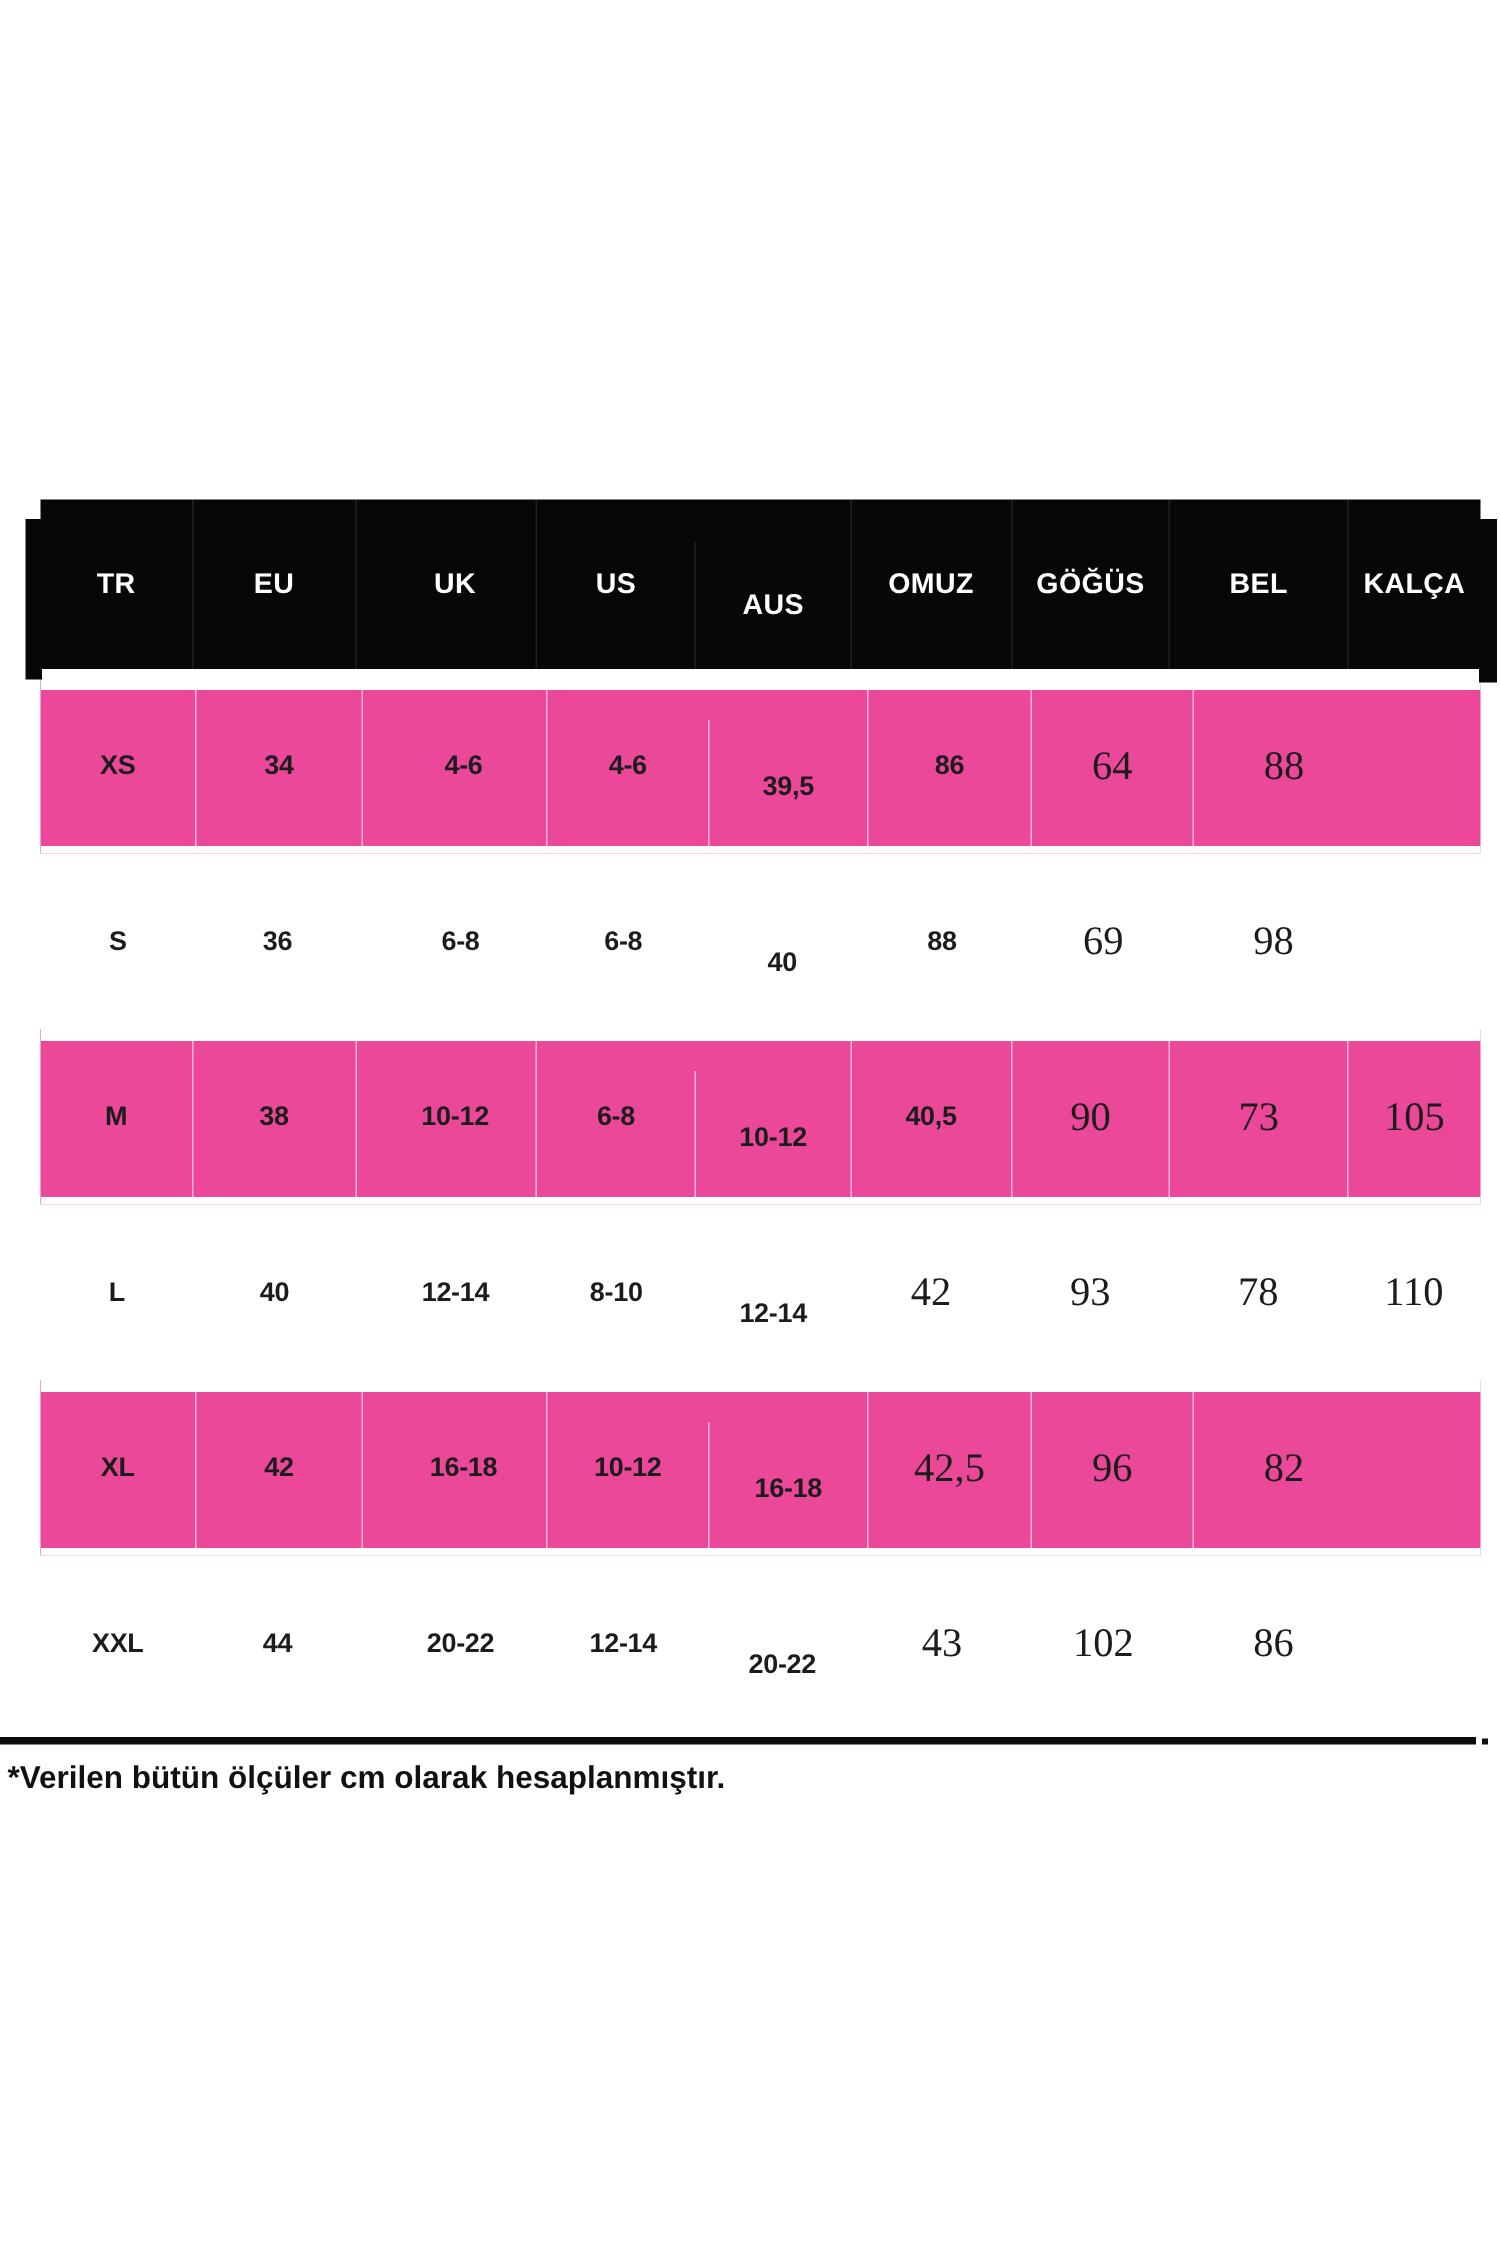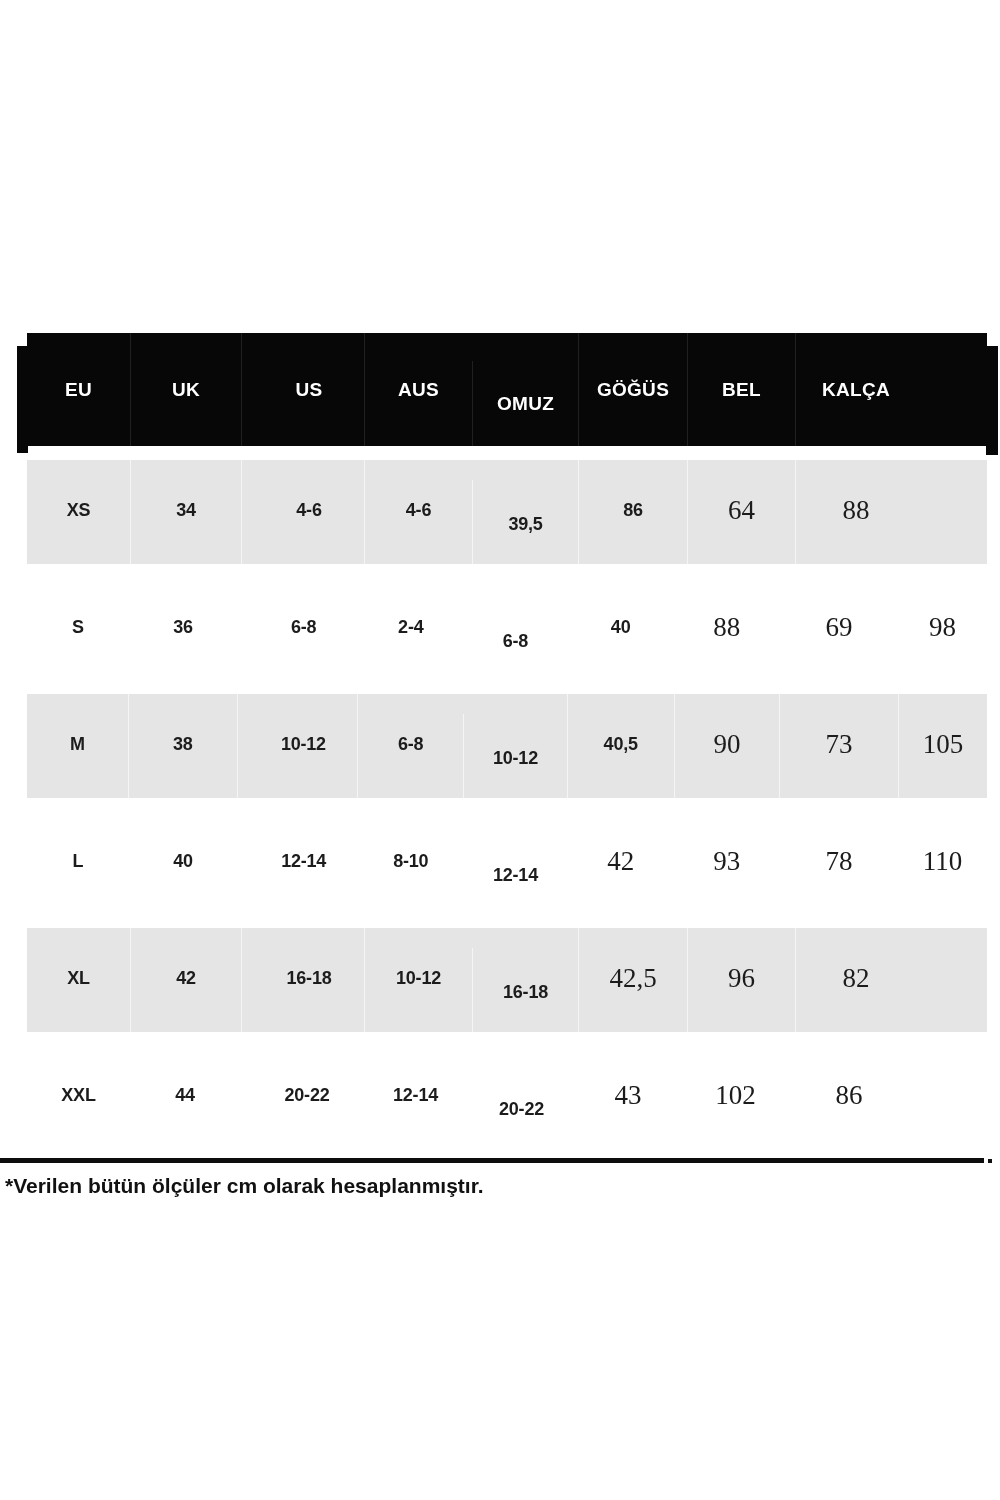--- a/index.html
+++ b/index.html
@@ -73,21 +73,21 @@
 
   
   .body-rows {
     margin: 6px 13px 0 27px;
   }
   .row {
     display: flex;
     height: 117px;
   }
   .row.alt {
-    background: #e5e5e5;
+    background: #ec4899;
     
     box-shadow: inset 0 8px 0 0 #ffffff, inset 0 -5px 0 0 #ffffff;
   }
   .cell {
     display: flex;
     align-items: center;
     justify-content: center;
     font-weight: bold;
     font-size: 18px;
     letter-spacing: -0.2px;
@@ -136,20 +136,21 @@
     font-size: 21px;
     color: #111111;
   }
 </style>
 </head>
 <body>
 
 <div class="size-chart">
 
   <div class="header-row">
+    <div class="header-cell">TR</div>
     <div class="header-cell">EU</div>
     <div class="header-cell">UK</div>
     <div class="header-cell">US</div>
     <div class="header-cell">AUS</div>
     <div class="header-cell">OMUZ</div>
     <div class="header-cell">GÖĞÜS</div>
     <div class="header-cell">BEL</div>
     <div class="header-cell">KALÇA</div>
   </div>
 
@@ -163,21 +164,20 @@
       <div class="cell">39,5</div>
       <div class="cell">86</div>
       <div class="cell">64</div>
       <div class="cell">88</div>
     </div>
 
     <div class="row">
       <div class="cell">S</div>
       <div class="cell">36</div>
       <div class="cell">6-8</div>
-      <div class="cell">2-4</div>
       <div class="cell">6-8</div>
       <div class="cell">40</div>
       <div class="cell">88</div>
       <div class="cell">69</div>
       <div class="cell">98</div>
     </div>
 
     <div class="row alt">
       <div class="cell">M</div>
       <div class="cell">38</div>

